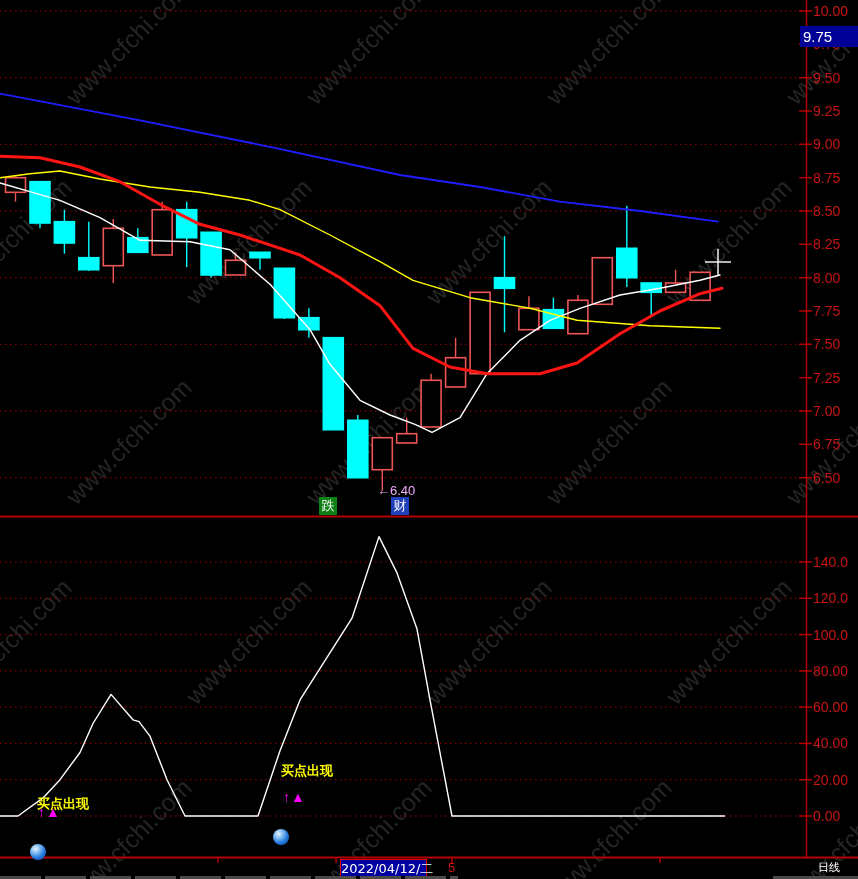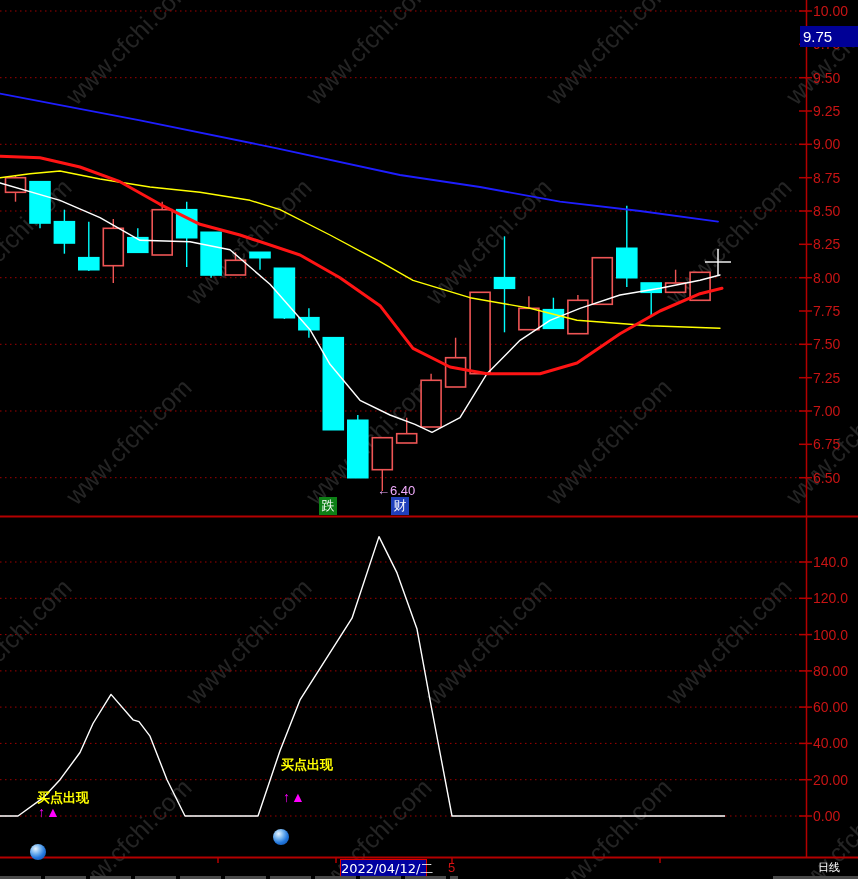--- a/index.html
+++ b/index.html
@@ -11,21 +11,21 @@
   #chart-svg{position:absolute;left:0;top:0;z-index:1;}
   #chart-svg text{font-family:"Liberation Sans","DejaVu Sans",sans-serif;font-size:14px;}
   .ov{position:absolute;z-index:2;}
   #px-highlight{left:800px;top:26px;width:58px;height:21px;background:#000096;color:#fff;
       font-size:15px;line-height:21px;padding-left:3px;box-sizing:border-box;}
   .tagbox{width:18px;height:18px;color:#fff;font-size:13px;line-height:18px;text-align:center;
       font-family:"DejaVu Sans",sans-serif;}
   #fall-tag{left:319px;top:497px;background:#0d8016;}
   #wealth-tag{left:391px;top:497px;background:#2040bb;}
   #low-marker{left:377px;top:483px;color:#f0abfc;font-size:13px;}
-  .sig-label{color:#ffff00;font-size:13px;font-weight:bold;font-family:Liberation Sans, sans-serif;white-space:nowrap;}
+  .sig-label{color:#ffff00;font-size:13px;font-weight:bold;font-family:Liberation Sans, sans-serif;white-space:nowrap;margin-top:6px;}
   #sig-label-1{left:37px;top:789px;}
   #sig-label-2{left:281px;top:756px;}
   .sig-arrow{color:#ff00ff;font-size:14px;font-weight:bold;letter-spacing:1px;}
   #sig-arrow-1{left:38px;top:804px;}
   #sig-arrow-2{left:283px;top:789px;}
   .ball{width:16px;height:16px;border-radius:50%;
       background:radial-gradient(circle at 35% 30%, #e8f4ff 0%, #7db9f0 30%, #2277dd 60%, #0f4a99 100%);}
   #ball-1{left:30px;top:844px;}
   #ball-2{left:273px;top:829px;}
   #date-box{left:340px;top:859px;width:87px;height:18px;background:#0000a0;border:1px solid #e00000;

